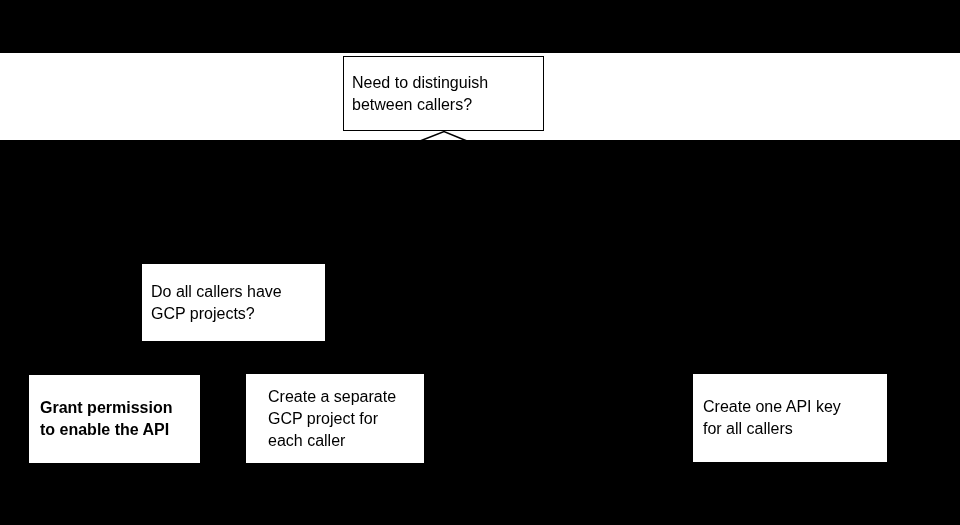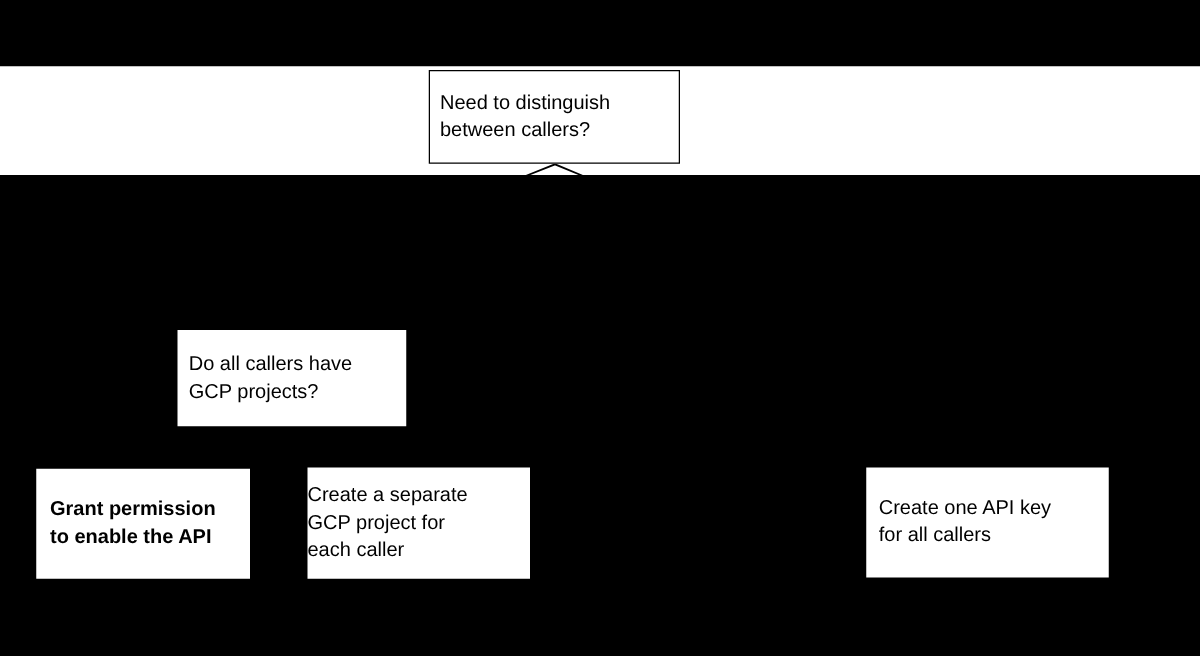--- a/index.html
+++ b/index.html
@@ -37,21 +37,21 @@
     white-space: pre-line;
     display: flex;
     align-items: center;
     padding: 0 10px;
   }
   .node.bordered { border: 1px solid var(--box-border); }
   .node.root   { left: 343px; top: 56px;  width: 201px; height: 75px; padding-left: 8px; }
   .node.mid-left  { left: 142px; top: 222px; width: 183px; height: 77px; padding-left: 9px; margin-top: 42px; }
   .node.mid-right { left: 582px; top: 222px; width: 170px; height: 67px; padding-left: 8px; }
   .node.leaf-a { left: 29px;  top: 375px; width: 171px; height: 88px; padding-left: 11px; font-weight: bold; }
-  .node.leaf-b { left: 246px; top: 374px; width: 178px; height: 89px; padding-left: 0; }
+  .node.leaf-b { left: 246px; top: 374px; width: 178px; height: 89px; padding-left: 22px; }
   .node.leaf-c { left: 478px; top: 374px; width: 179px; height: 89px; padding-left: 9px; }
   .node.leaf-d { left: 693px; top: 374px; width: 194px; height: 88px; }
   .connector-svg {
     position: absolute;
     left: 0; top: 0;
     width: 960px; height: 525px;
     pointer-events: none;
   }
 </style>
 </head>

